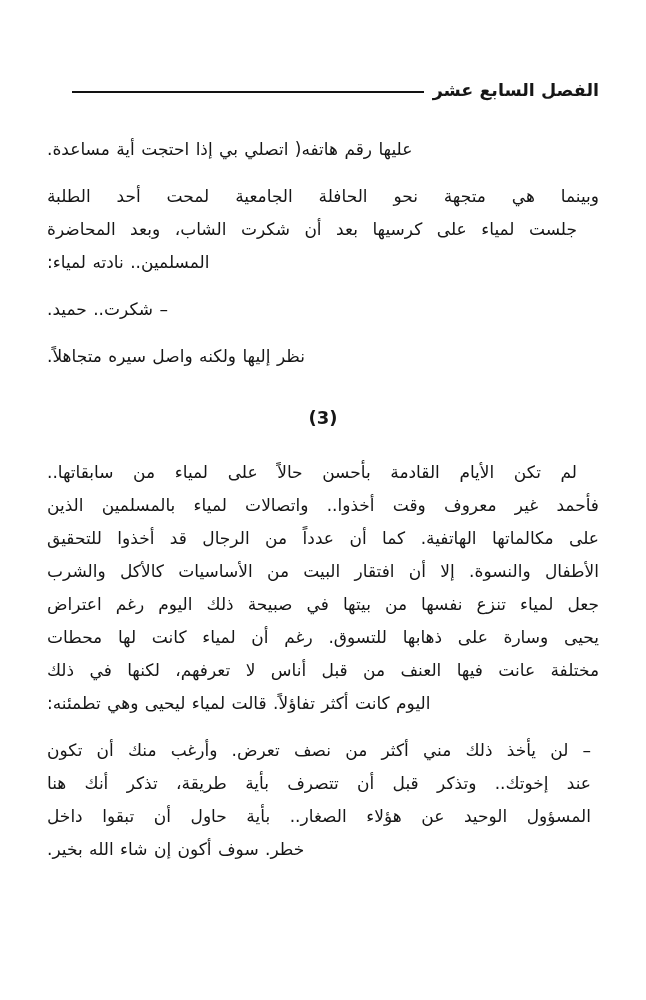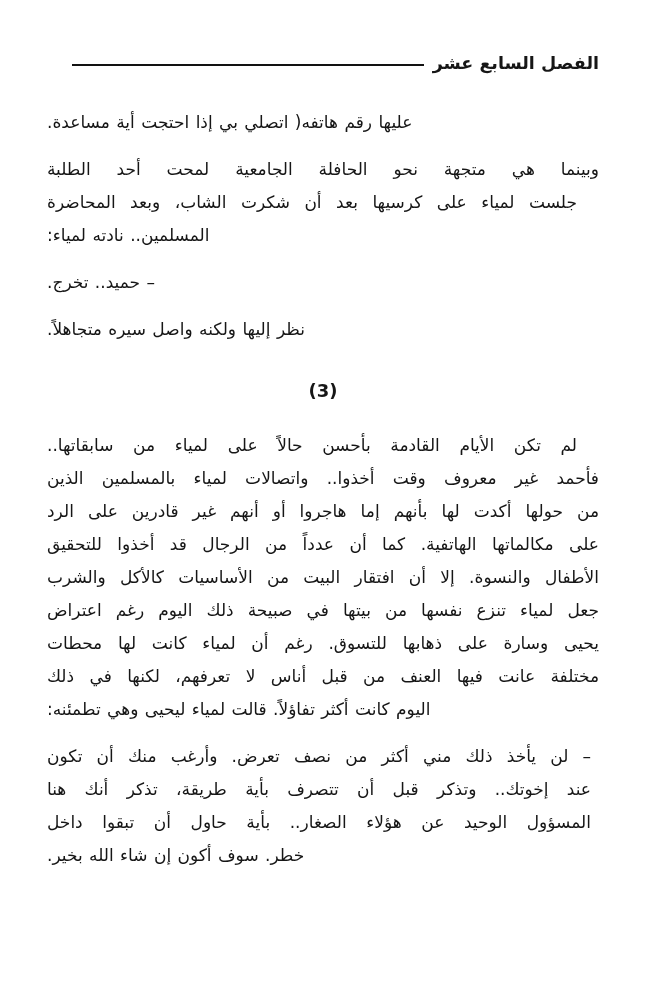--- a/index.html
+++ b/index.html
@@ -10,21 +10,21 @@
   .page {
     position: relative;
     width: 646px;
     height: 1000px;
     margin: 0 auto;
     box-sizing: border-box;
     background: #ffffff;
     color: #161616;
     direction: rtl;
     font-family: "DejaVu Sans", sans-serif;
-    padding: 50px 47px 0 47px;
+    padding: 77px 47px 0 47px;
     overflow: hidden;
   }
   
   .header {
     display: flex;
     flex-direction: row;
     align-items: center;
     gap: 9px;
     margin-bottom: 30px;
   }
@@ -73,32 +73,31 @@
   <div>
       <div class="block paragraph">
         <div class="line end ind">عليها رقم هاتفه( اتصلي بي إذا احتجت أية مساعدة.</div>
       </div>
       <div class="block paragraph">
         <div class="line just">وبينما هي متجهة نحو الحافلة الجامعية لمحت أحد الطلبة</div>
         <div class="line just ind">جلست لمياء على كرسيها بعد أن شكرت الشاب، وبعد المحاضرة</div>
         <div class="line end">المسلمين.. نادته لمياء:</div>
       </div>
       <div class="block dialogue">
-        <div class="line end">– حميد.. تخرج.</div>
+        <div class="line end">– شكرت.. حميد.</div>
       </div>
       <div class="block paragraph">
         <div class="line end ind">نظر إليها ولكنه واصل سيره متجاهلاً.</div>
       </div>
       <div class="block section">
         <div class="line end">(3)</div>
       </div>
       <div class="block paragraph">
         <div class="line just ind">لم تكن الأيام القادمة بأحسن حالاً على لمياء من سابقاتها..</div>
         <div class="line just">فأحمد غير معروف وقت أخذوا.. واتصالات لمياء بالمسلمين الذين</div>
-        <div class="line just">من حولها أكدت لها بأنهم إما هاجروا أو أنهم غير قادرين على الرد</div>
         <div class="line just">على مكالماتها الهاتفية. كما أن عدداً من الرجال قد أخذوا للتحقيق</div>
         <div class="line just">الأطفال والنسوة. إلا أن افتقار البيت من الأساسيات كالأكل والشرب</div>
         <div class="line just">جعل لمياء تنزع نفسها من بيتها في صبيحة ذلك اليوم رغم اعتراض</div>
         <div class="line just">يحيى وسارة على ذهابها للتسوق. رغم أن لمياء كانت لها محطات</div>
         <div class="line just">مختلفة عانت فيها العنف من قبل أناس لا تعرفهم، لكنها في ذلك</div>
         <div class="line end">اليوم كانت أكثر تفاؤلاً. قالت لمياء ليحيى وهي تطمئنه:</div>
       </div>
       <div class="block dialogue">
         <div class="line just">– لن يأخذ ذلك مني أكثر من نصف تعرض. وأرغب منك أن تكون</div>
         <div class="line just">عند إخوتك.. وتذكر قبل أن تتصرف بأية طريقة، تذكر أنك هنا</div>

